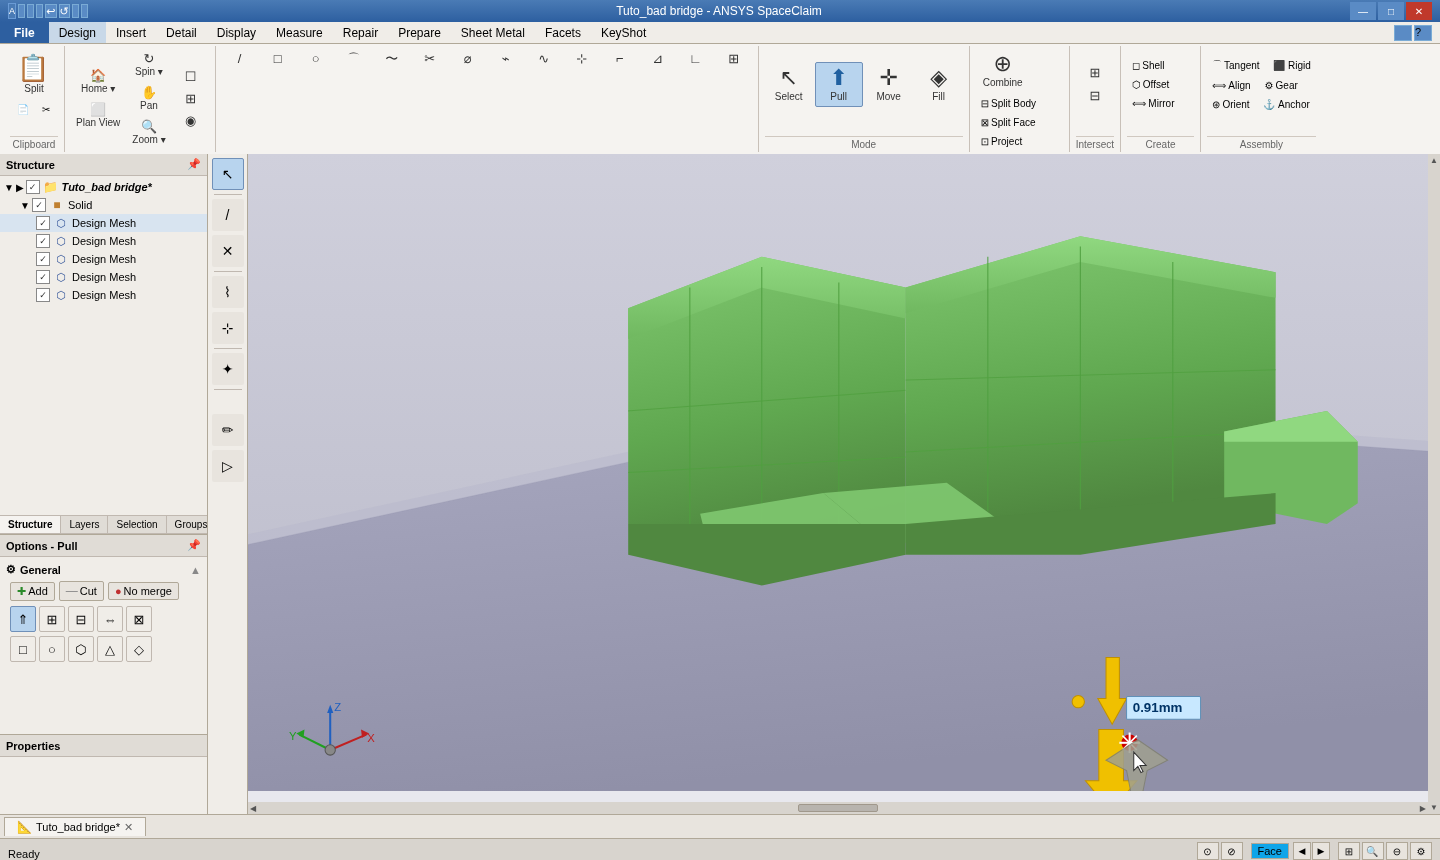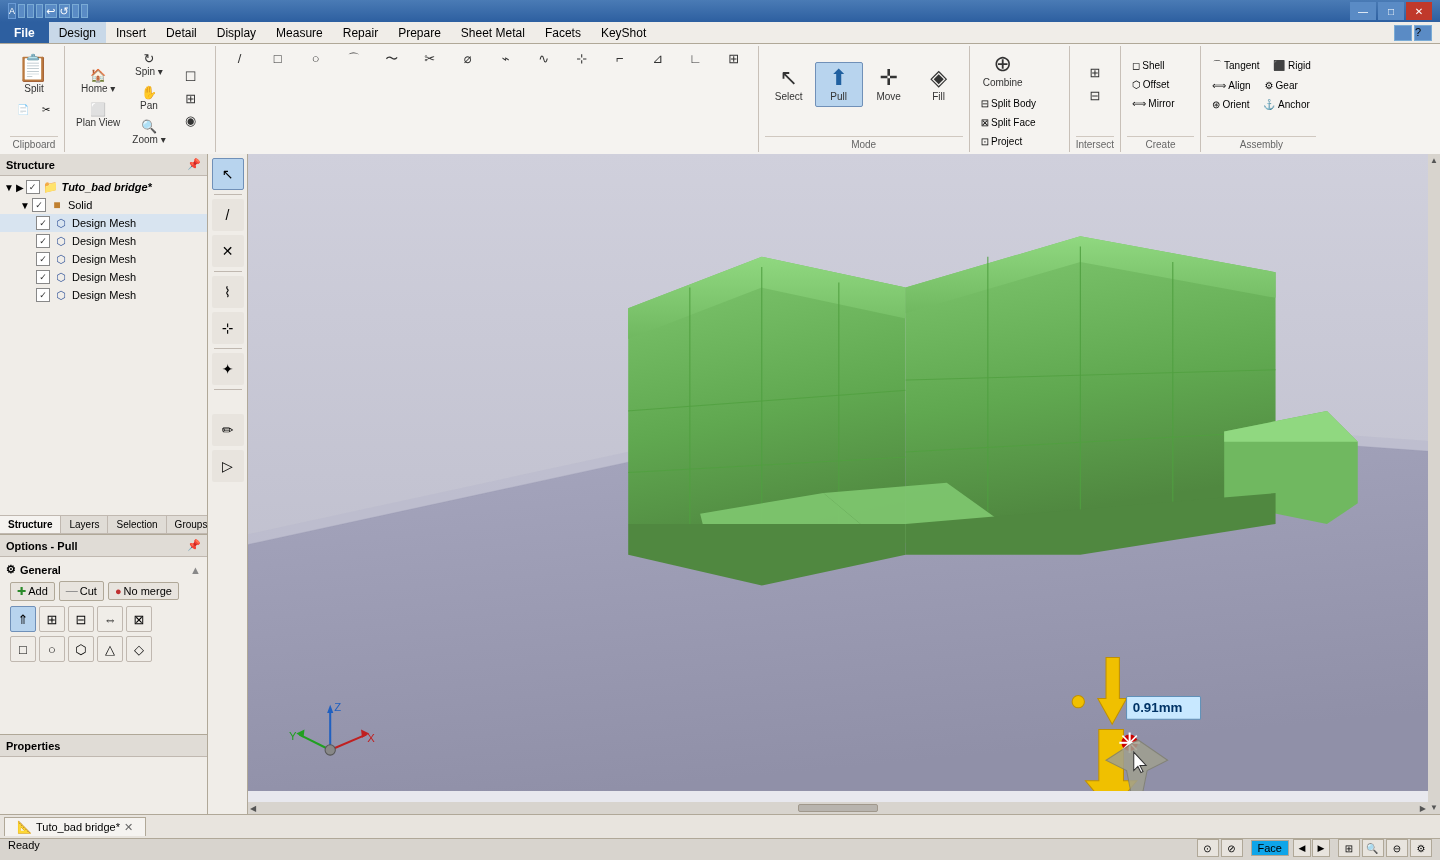--- a/index.html
+++ b/index.html
@@ -103,21 +103,21 @@
     
     #viewport { flex: 1; position: relative; background: #e8e8ee; overflow: hidden; }
 
     
     #bottom-bar { height: 24px; background: #e8e4de; border-top: 1px solid #b0a898; display: flex; align-items: center; }
     .bottom-tab { padding: 2px 12px; cursor: pointer; font-size: 11px; border: 1px solid #b0a898; border-bottom: none; background: #d8d4ce; margin-left: 4px; display: flex; align-items: center; gap: 4px; }
     .bottom-tab.active { background: #f5f3f0; }
     .bottom-tab-close { cursor: pointer; color: #666; }
 
     
-    #status-bar { height: 22px; background: #d8d4ce; border-top: 1px solid #b0a898; display: flex; align-items: flex-start; justify-content: space-between; padding: 0 8px; font-size: 11px; }
+    #status-bar { height: 22px; background: #d8d4ce; border-top: 1px solid #b0a898; display: flex; align-items: flex-end; justify-content: space-between; padding: 0 8px; font-size: 11px; }
     #status-bar .status-left { display: flex; align-items: center; gap: 8px; }
     #status-bar .status-right { display: flex; align-items: center; gap: 4px; }
     .status-btn { padding: 1px 6px; background: #0ea5e9; border: 1px solid #b0a898; cursor: pointer; font-size: 11px; }
 
     
     #scene-svg { position: absolute; inset: 0; }
 
     .ribbon-btn-large {
       display: flex; flex-direction: column; align-items: center; justify-content: center;
       padding: 4px 6px; cursor: pointer; border: 1px solid transparent; border-radius: 2px;
@@ -133,20 +133,21 @@
   <div style="width:80px; display:flex; gap:2px;">
     <div style="width:16px; height:16px; background:#4a7bb5; border:1px solid #6a9bd5; display:flex; align-items:center; justify-content:center; font-size:9px; color:white;">A</div>
     <div style="width:14px; height:14px; background:#5a8bc5; border:1px solid #7aabd5; margin-top:1px;"></div>
     <div style="width:14px; height:14px; background:#5a8bc5; border:1px solid #7aabd5; margin-top:1px;"></div>
     <div style="width:14px; height:14px; background:#5a8bc5; border:1px solid #7aabd5; margin-top:1px;"></div>
     <div style="width:14px; height:14px; background:#5a8bc5; border:1px solid #7aabd5; margin-top:1px;">↩</div>
     <div style="width:14px; height:14px; background:#5a8bc5; border:1px solid #7aabd5; margin-top:1px;">↺</div>
     <div style="width:14px; height:14px; background:#5a8bc5; border:1px solid #7aabd5; margin-top:1px;"></div>
     <div style="width:14px; height:14px; background:#5a8bc5; border:1px solid #7aabd5; margin-top:1px;"></div>
   </div>
+  <div class="title">Tuto_bad bridge - ANSYS SpaceClaim</div>
   <div class="win-controls">
     <button class="win-btn">—</button>
     <button class="win-btn">□</button>
     <button class="win-btn" style="background:#c0392b;">✕</button>
   </div>
 </div>
 
 <div id="menu-bar">
   <div class="menu-item file-btn">File</div>
   <div class="menu-item active">Design</div>

